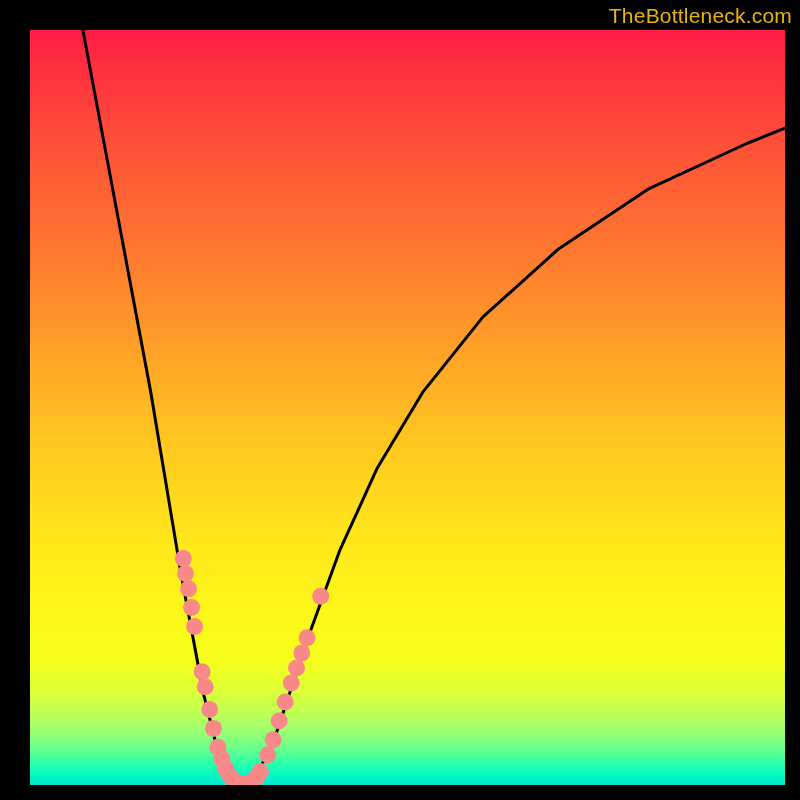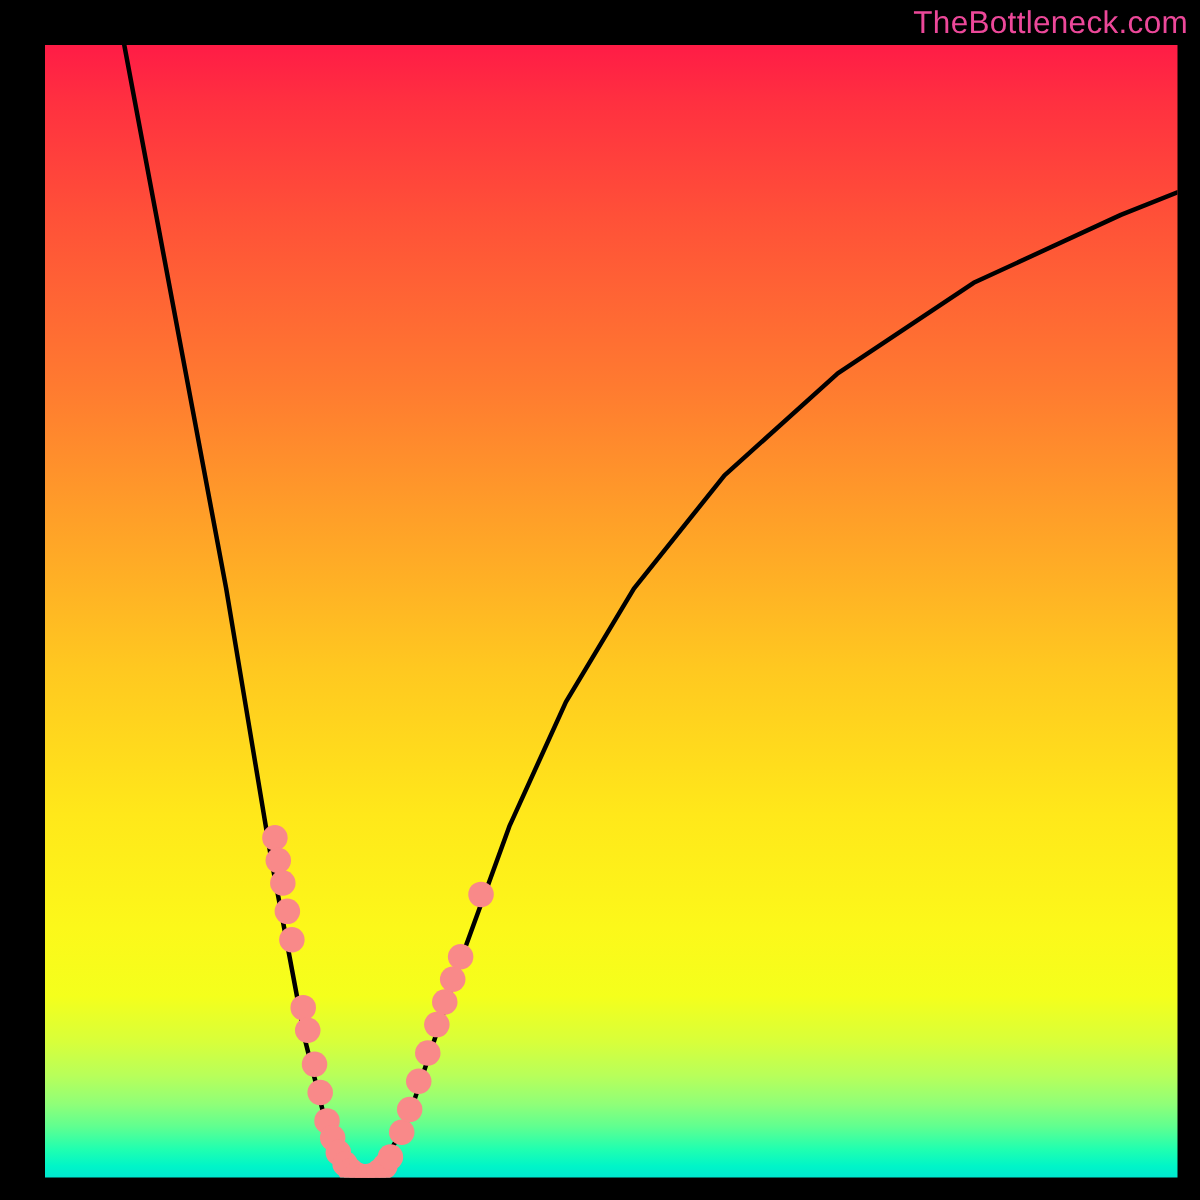--- a/index.html
+++ b/index.html
@@ -40,21 +40,21 @@
       #90ff78 93.5%,
       #60ff90 95.5%,
       #20ffb0 97.5%,
       #00f5c8 99%,
       #00e8d0 100%);
   }
   .watermark {
     position: absolute;
     top: 4px;
     right: 8px;
-    color: #ec4899;
+    color: #eab308;
     font-size: 21px;
     font-weight: 500;
     letter-spacing: 0.2px;
     pointer-events: none;
   }
   svg.curves {
     position: absolute;
     left: 0;
     top: 0;
     width: 755px;

